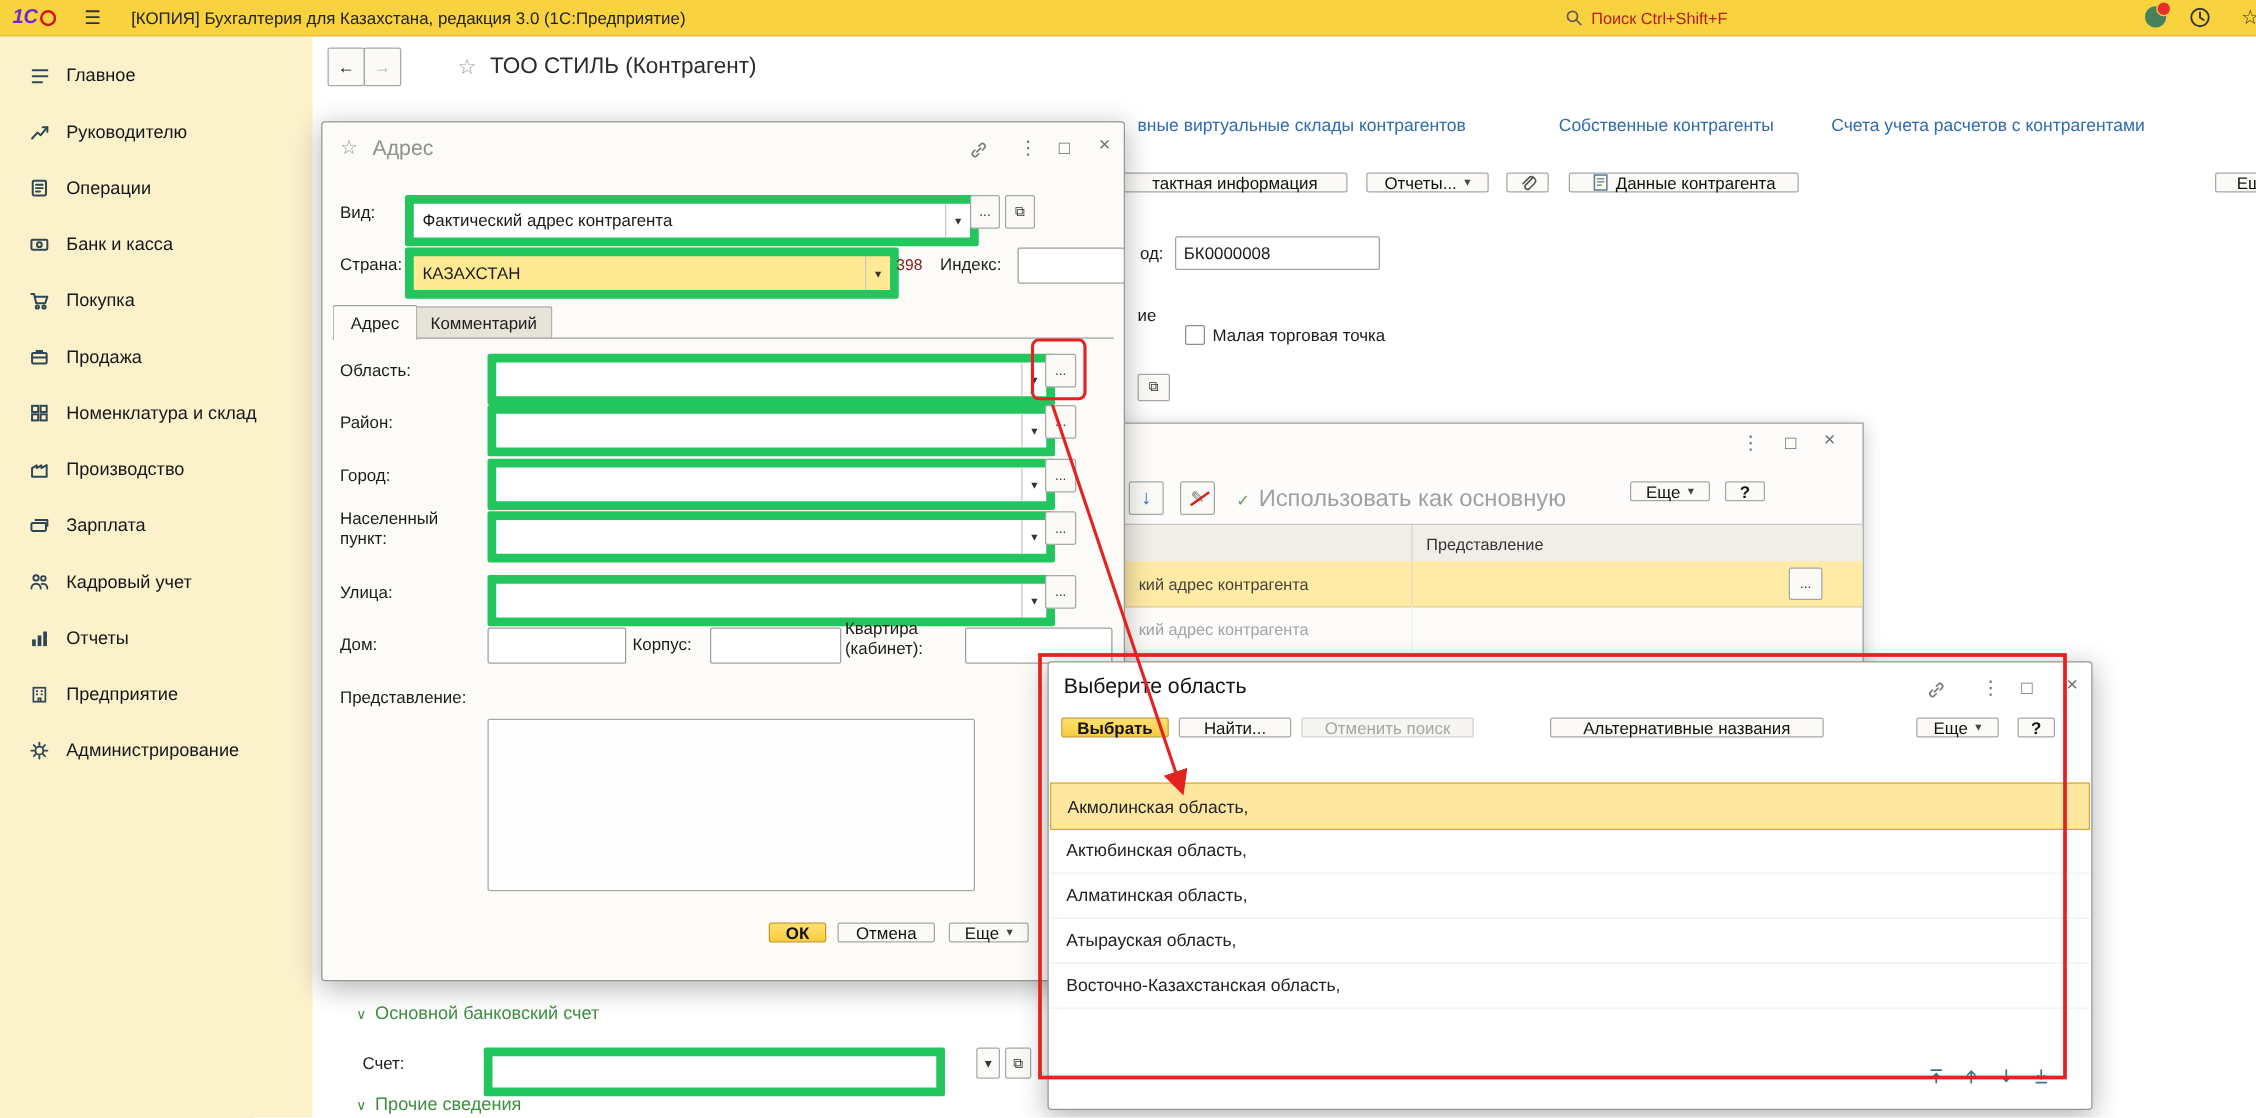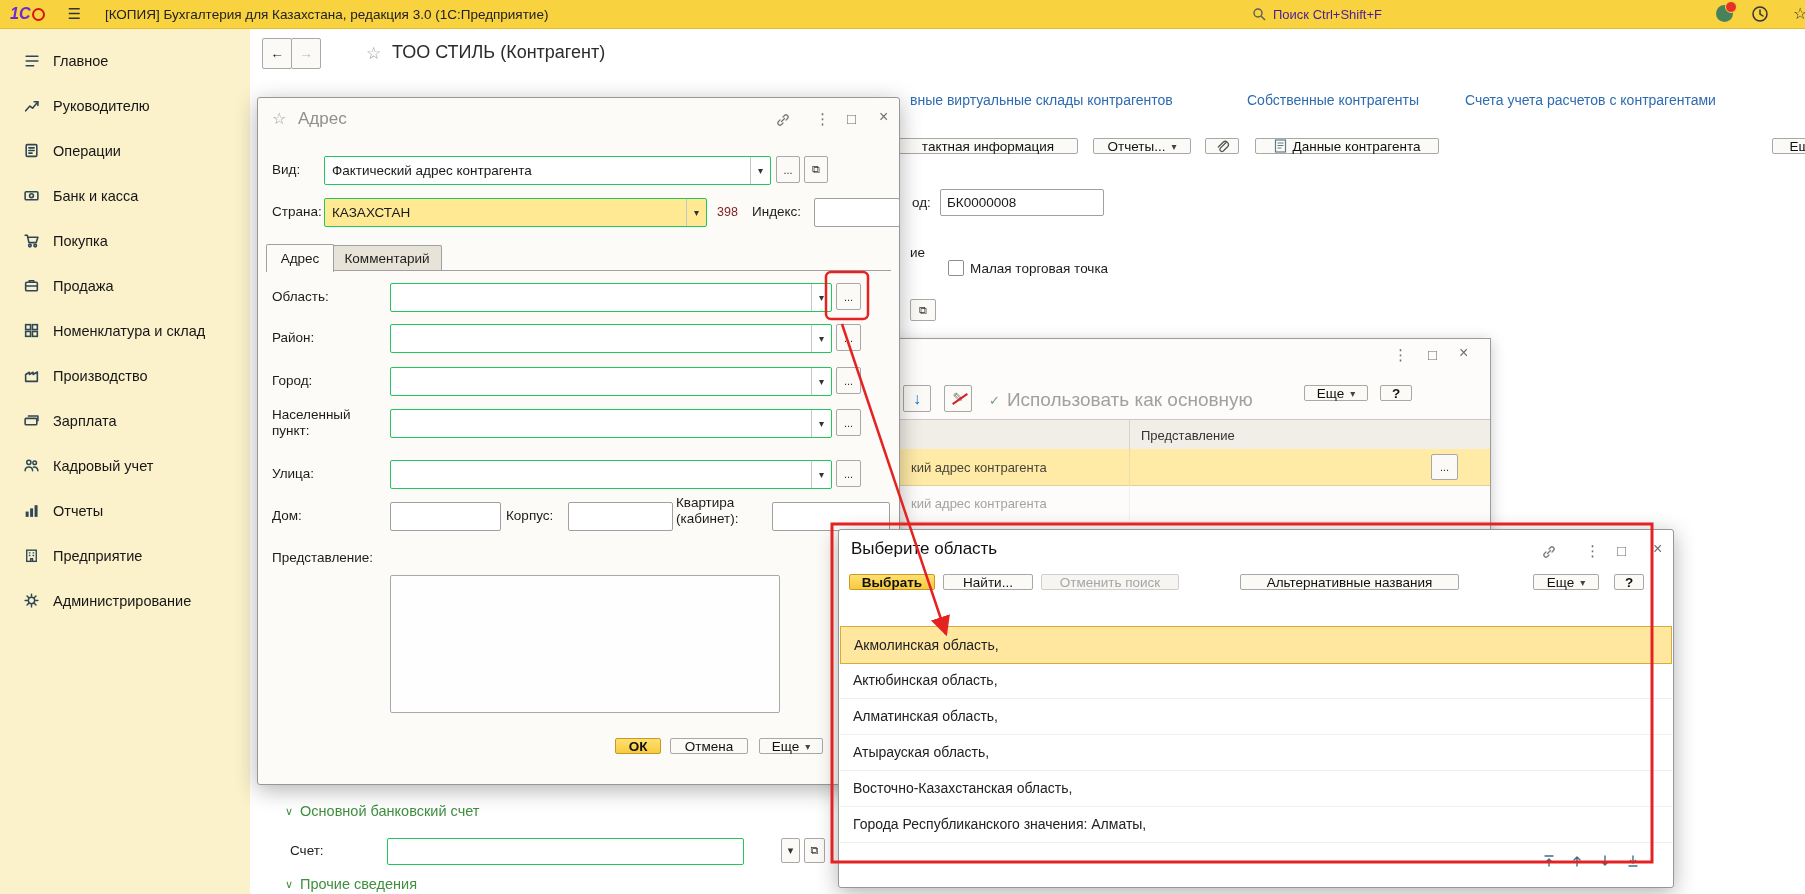--- a/index.html
+++ b/index.html
@@ -7,21 +7,21 @@
         font-family:"Liberation Sans",sans-serif;font-size:13px;color:#1a1a1a}
   
   .topbar{position:absolute;left:0;top:0;width:1805px;height:28px;background:#f8d23f;
           border-bottom:1px solid #e3bd2d;display:flex;align-items:center;z-index:30}
   .logo{display:flex;align-items:center;margin-left:10px;color:#6d28d9;font-weight:700;
         font-style:italic;font-size:16px}
   .logo-ring{width:9px;height:9px;border:2.5px solid #d21518;border-radius:50%;margin-left:2px}
   .hamburger{margin-left:22px;font-size:15px;color:#333;cursor:pointer}
   .app-title{margin-left:24px;font-size:13.5px;color:#222;white-space:nowrap}
   .search{position:absolute;left:1252px;top:0;height:28px;display:flex;align-items:center;gap:7px;
-          color:#4c1d95;font-size:13px;cursor:text}
+          color:#b91c1c;font-size:13px;cursor:text}
   .notif{position:absolute;left:1716px;top:5px;width:17px;height:17px;border-radius:50%;
          background:#48825b;cursor:pointer}
   .badge{position:absolute;right:-4px;top:-4px;width:10px;height:10px;border-radius:50%;
          background:#e53229;border:1.5px solid #f8d23f}
   .partial-star{position:absolute;left:1793px;top:4px;font-size:16px;color:#333}
   
   .sidebar{position:absolute;left:0;top:28px;bottom:0;width:250px;background:#fbf2cc;
            padding-top:10px;z-index:1}
   .side-item{display:flex;align-items:center;gap:13px;height:45px;padding-left:22px;
              font-size:14.5px;color:#161616;cursor:pointer;white-space:nowrap}
@@ -31,21 +31,21 @@
        height:16px;padding:0 10px;background:#fbfaf7;border:1px solid #a8a8a8;border-radius:2px;
        font-size:13.5px;color:#111;cursor:pointer;white-space:nowrap;
        font-family:"Liberation Sans",sans-serif}
   .btn.yellow{background:linear-gradient(#ffe070,#f7cb3e);border-color:#c49b23;font-weight:700}
   .btn.disabled{color:#a6a6a6;border-color:#cfcfcf;background:#f6f5f2;cursor:default}
   .drop{font-size:10px;color:#444}
   .mini{position:absolute;display:flex;align-items:center;justify-content:center;
         background:#fbfaf7;border:1px solid #a8a8a8;border-radius:2px;font-size:11px;color:#333;
         cursor:pointer;font-family:"Liberation Sans",sans-serif}
   .combo{position:absolute;display:flex;align-items:center;background:#fff;
-         border:1px solid #22c55e;border-radius:2px;height:27px;cursor:pointer}
+         border:7px solid #22c55e;border-radius:2px;height:27px;cursor:pointer}
   .combo .txt{flex:1;padding:0 4px 0 7px;font-size:13.5px;white-space:nowrap;overflow:hidden}
   .combo .arr{width:19px;align-self:stretch;display:flex;align-items:center;justify-content:center;
               border-left:1px solid #c6c6c6;font-size:10px;color:#333}
   .combo.yellowfield{background:#ffe992}
   .input{position:absolute;background:#fff;border:1px solid #a0a0a0;border-radius:2px;height:27px;
          padding:0 6px;font-size:13.5px;display:flex;align-items:center}
   .lbl{position:absolute;font-size:13.5px;color:#1c1c1c;white-space:nowrap}
   .winctl{position:absolute;color:#6e6e6e;font-size:15px;line-height:1;cursor:pointer}
   .toplink{position:absolute;color:#2e6bb0;font-size:14px;white-space:nowrap;cursor:pointer}
   .section{position:absolute;display:flex;align-items:center;gap:7px;color:#3f8f3f;
@@ -445,23 +445,20 @@
     </div>
     <div class="rrow" style="top:168px">
       <span>Алматинская область,</span>
     </div>
     <div class="rrow" style="top:204px">
       <span>Атырауская область,</span>
     </div>
     <div class="rrow" style="top:240px">
       <span>Восточно-Казахстанская область,</span>
     </div>
-    <div class="rrow" style="top:276px">
-      <span>Города Республиканского значения: Алматы,</span>
-    </div>
 
     <span class="navico" style="left:699px;top:322px">
       <svg width="14" height="14" viewBox="0 0 14 14" fill="none" stroke="#3c7086" stroke-width="1.4" stroke-linecap="round">
           <path d="M3 2h8M7 12V5M4.5 7.5L7 5l2.5 2.5"></path>
         </svg>
       </span>
     <span class="navico" style="left:727px;top:322px">
       <svg width="14" height="14" viewBox="0 0 14 14" fill="none" stroke="#3c7086" stroke-width="1.4" stroke-linecap="round">
           <path d="M7 12V3M4 6l3-3 3 3"></path>
         </svg>

